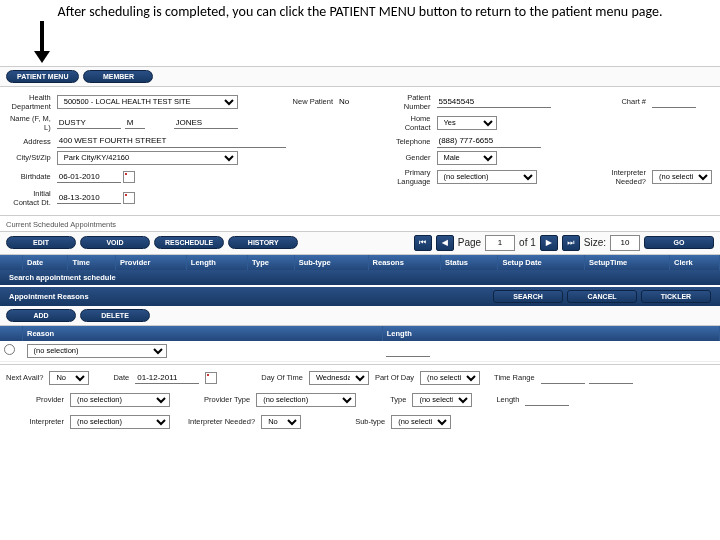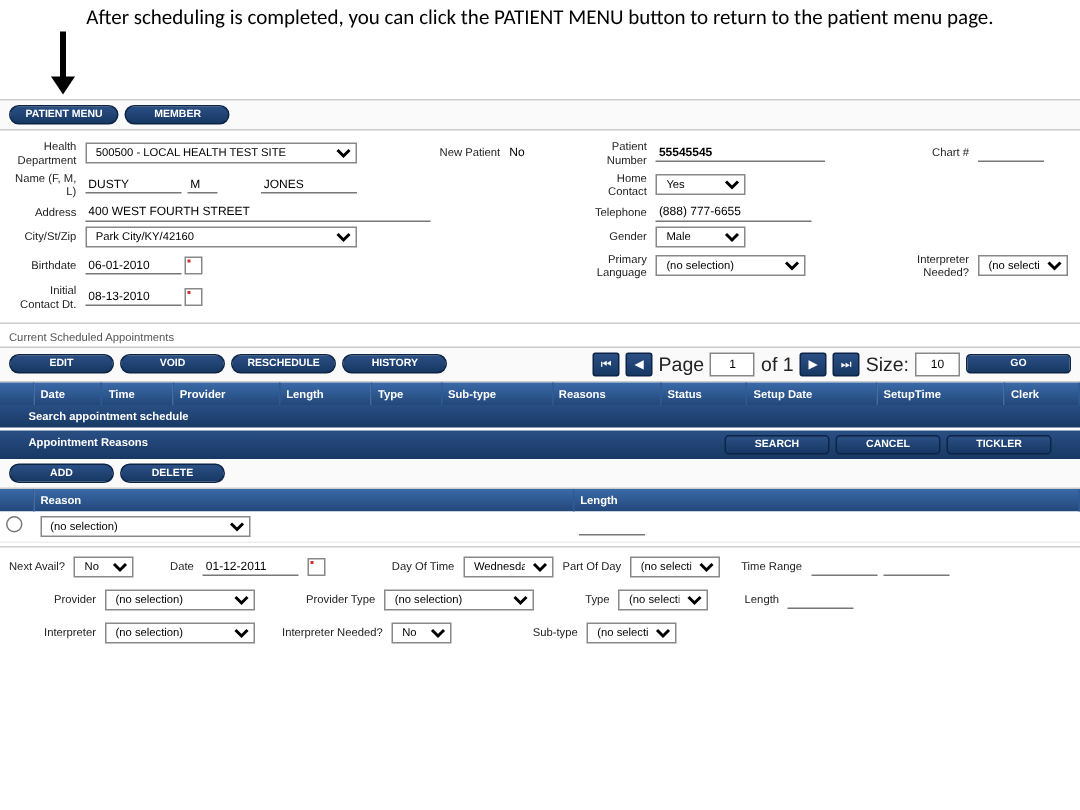--- a/index.html
+++ b/index.html
@@ -12,28 +12,28 @@
 .form{padding:6px 8px;display:grid;grid-template-columns:repeat(12,1fr);row-gap:3px;column-gap:4px;align-items:center}
 .lbl{font-size:7.5px;color:#222;text-align:right;padding-right:2px}
 .val{font-size:8px}
 .input{border:none;border-bottom:1px solid #777;font-size:8px;padding:0 2px;height:12px;background:#fff}
 select.input{border:1px solid #888;border-bottom:1px solid #888;height:14px;font-size:7.5px;background:#fff}
 .cal{display:inline-block;width:10px;height:10px;background:#fff;border:1px solid #888;position:relative;margin-left:2px;vertical-align:middle}
 .cal:before{content:"";position:absolute;top:1px;left:1px;width:2px;height:2px;background:#c33}
 .hr{border-top:1px solid #ccc;margin:2px 0}
 .apptbar{background:#fafafa;border-top:1px solid #ccc;border-bottom:1px solid #ccc;padding:3px 6px;display:flex;align-items:center;gap:4px}
 .sqbtn{width:16px;height:14px;background:linear-gradient(#2a4f84,#173864);border:1px solid #0d2444;border-radius:2px;color:#fff;font-size:8px;display:flex;align-items:center;justify-content:center;cursor:pointer}
-.ptxt{font-size:13px;color:#222}
+.ptxt{font-size:10px;color:#222}
 .mini{width:24px;height:12px;border:1px solid #888;font-size:8px;text-align:center}
 .bluehdr{background:linear-gradient(#3a6aa8,#23477a);color:#fff;font-size:7.5px;font-weight:bold}
 .tbl{width:100%;border-collapse:collapse}
 .tbl th{padding:3px 4px;text-align:left;border-right:1px solid #2f5a93;font-weight:bold}
 .tbl td{padding:3px 4px;background:#fff;border-bottom:1px solid #eee;font-size:8px}
 .radio{width:9px;height:9px;border:1px solid #777;border-radius:50%;display:inline-block}
-.sectionhdr{background:linear-gradient(#2a4f84,#173864);color:#fff;font-size:7.5px;font-weight:bold;padding:3px 19px;display:flex;justify-content:space-between;align-items:flex-start}
+.sectionhdr{background:linear-gradient(#2a4f84,#173864);color:#fff;font-size:7.5px;font-weight:bold;padding:3px 9px;display:flex;justify-content:space-between;align-items:center}
 .sectionhdr .right{display:flex;gap:4px}
 .flexrow{display:flex;align-items:center;gap:4px;padding:4px 6px;flex-wrap:wrap}
 .sm{width:60px}
 .xs{width:40px}
 .md{width:100px}
 .lg{width:140px}
 </style>
 </head>
 <body>
 
@@ -48,21 +48,21 @@
   <div class="pill">MEMBER</div>
 </div>
 
 <div class="form">
   <div class="lbl" style="grid-column:1;white-space:pre-line">Health
 Department</div>
   <select class="input" style="grid-column:2/span 3"><option>500500 - LOCAL HEALTH TEST SITE</option></select>
   <div class="lbl" style="grid-column:6">New Patient</div>
   <div class="val" style="grid-column:7">No</div>
   <div class="lbl" style="grid-column:8">Patient Number</div>
-  <input class="input" style="grid-column: 9; font-weight: bold;" value="55545545">
+  <input class="input" style="grid-column: 9;" value="55545545">
   <div class="lbl" style="grid-column:11">Chart #</div>
   <input class="input xs" style="grid-column: 12;" value="">
 
   <div class="lbl" style="grid-column:1">Name (F, M, L)</div>
   <input class="input sm" style="grid-column: 2;" value="DUSTY">
   <input class="input" style="grid-column: 3; width: 16px;" value="M">
   <input class="input sm" style="grid-column: 4;" value="JONES">
   <div class="lbl" style="grid-column:8">Home Contact</div>
   <select class="input sm" style="grid-column:9"><option>Yes</option></select>
 

